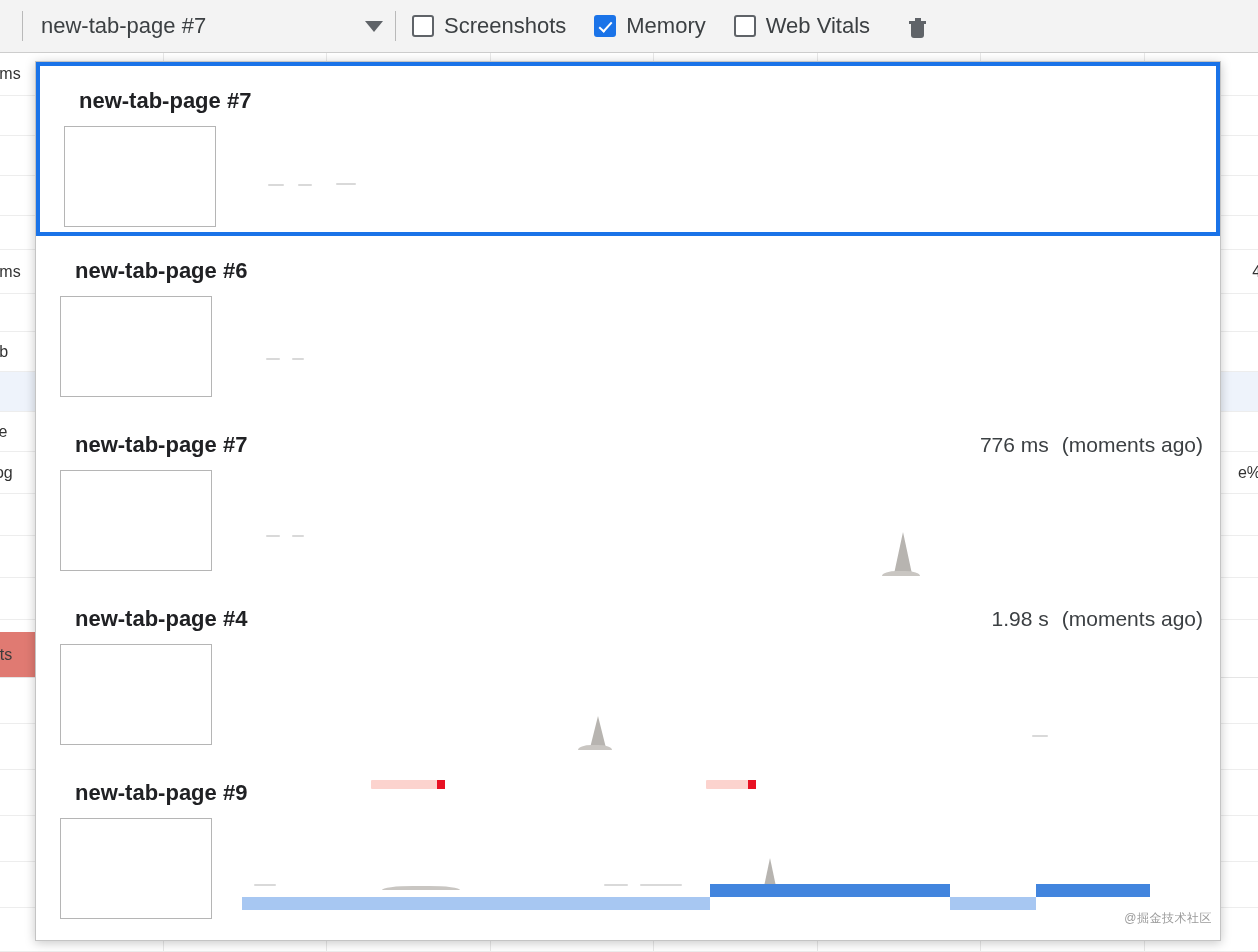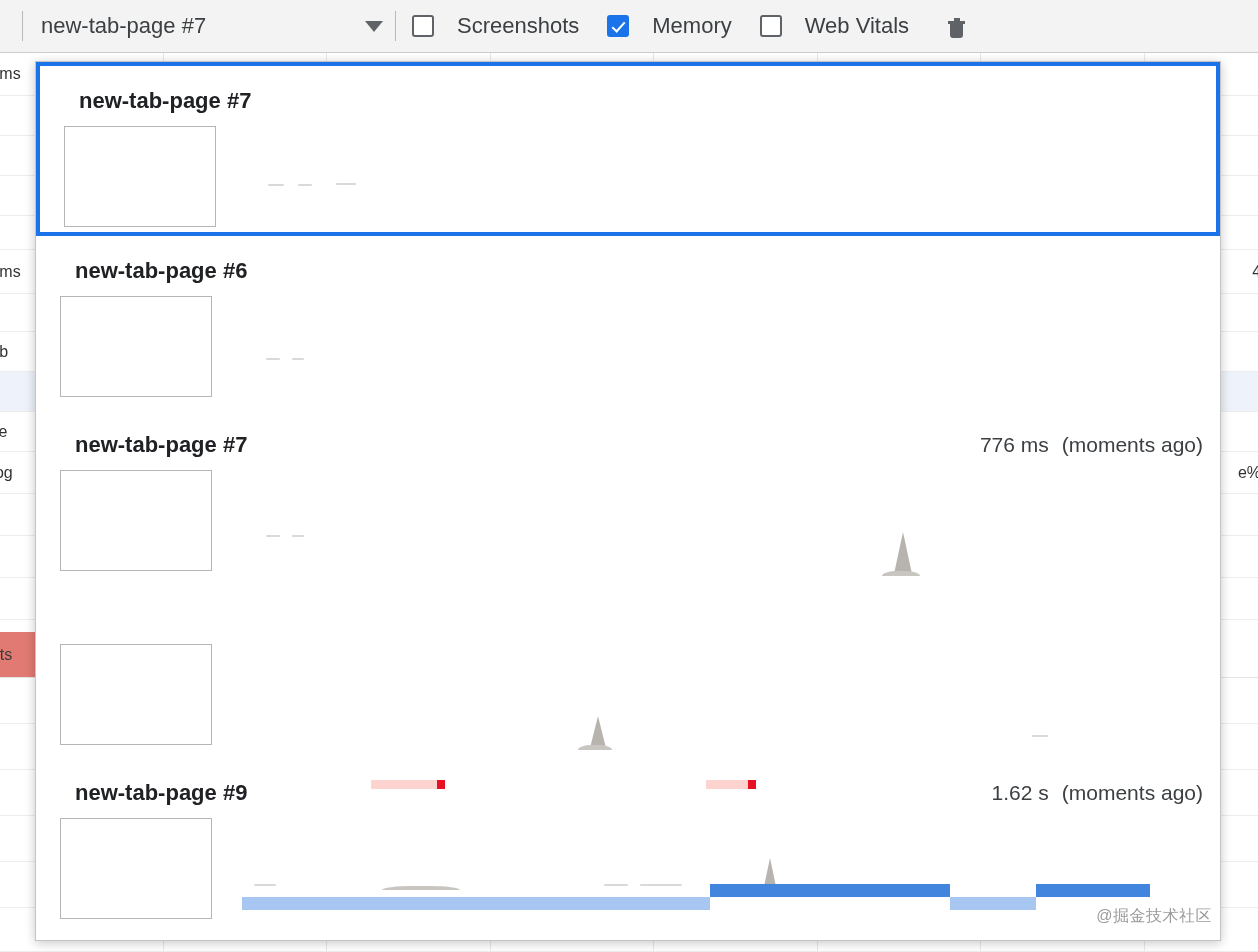--- a/index.html
+++ b/index.html
@@ -152,21 +152,20 @@
     left: 6px; top: 2px;
     width: 5px; height: 11px;
     border: solid #ffffff;
     border-width: 0 2.6px 2.6px 0;
     transform: rotate(42deg);
   }
   .tb-check .lbl {
     font-size: 22px;
     color: #3c4043;
     white-space: nowrap;
-    margin-left: 13px;
   }
 
   #clear-button {
     width: 34px; height: 34px;
     position: relative;
     flex: none;
     cursor: default;
     margin-left: 2px;
   }
   .trash {
@@ -311,21 +310,21 @@
 
   
   .blue-strip { position: absolute; height: 13px; }
   .blue-strip.light { background: #a7c7f2; }
   .blue-strip.dark  { background: #4285de; }
 
   .watermark {
     position: absolute;
     right: 8px;
     bottom: 5px;
-    font-size: 16px;
+    font-size: 12px;
     color: #9b9b9b;
     letter-spacing: 0.5px;
     white-space: nowrap;
   }
 </style>
 </head>
 <body>
 
 <div id="bg-layer">
   <div class="bg-col-rules">
@@ -449,34 +448,37 @@
     <div class="rec-thumb"></div>
     <div class="rec-track">
       <span class="flat-wisp" style="left:44px;bottom:39px;width:14px;"></span>
       <span class="flat-wisp" style="left:70px;bottom:39px;width:12px;"></span>
       <span class="spike tall" style="left:672px;border-bottom-width:42px;border-left-width:9px;border-right-width:9px;bottom:2px;"></span>
       <span class="low-hump" style="left:660px;bottom:0;width:38px;"></span>
     </div>
   </div>
 
   <div class="rec-item">
+    <div class="rec-head">
+      <span class="rec-title">new-tab-page #4</span>
+      <span class="rec-meta">
+        <span class="dur">1.98 s</span><span>(moments ago)</span>
+      </span>
+    </div>
     <div class="rec-thumb"></div>
     <div class="rec-track">
       <span class="spike tall" style="left:368px;border-bottom-width:32px;border-left-width:8px;border-right-width:8px;bottom:2px;"></span>
       <span class="low-hump" style="left:356px;bottom:0;width:34px;"></span>
       <span class="flat-wisp" style="left:810px;bottom:13px;width:16px;"></span>
     </div>
   </div>
 
   <div class="rec-item">
     <div class="rec-head">
       <span class="rec-title">new-tab-page #9</span>
-      <span class="rec-meta">
-        <span class="dur">1.62 s</span><span>(moments ago)</span>
-      </span>
     </div>
     <div class="rec-thumb"></div>
     <div class="rec-track" style="top:18px;height:142px;">
       <span class="net-bar" style="left:149px;top:4px;width:74px;">
         <span class="cap"></span>
       </span>
       <span class="net-bar" style="left:484px;top:4px;width:50px;">
         <span class="cap"></span>
       </span>
 

